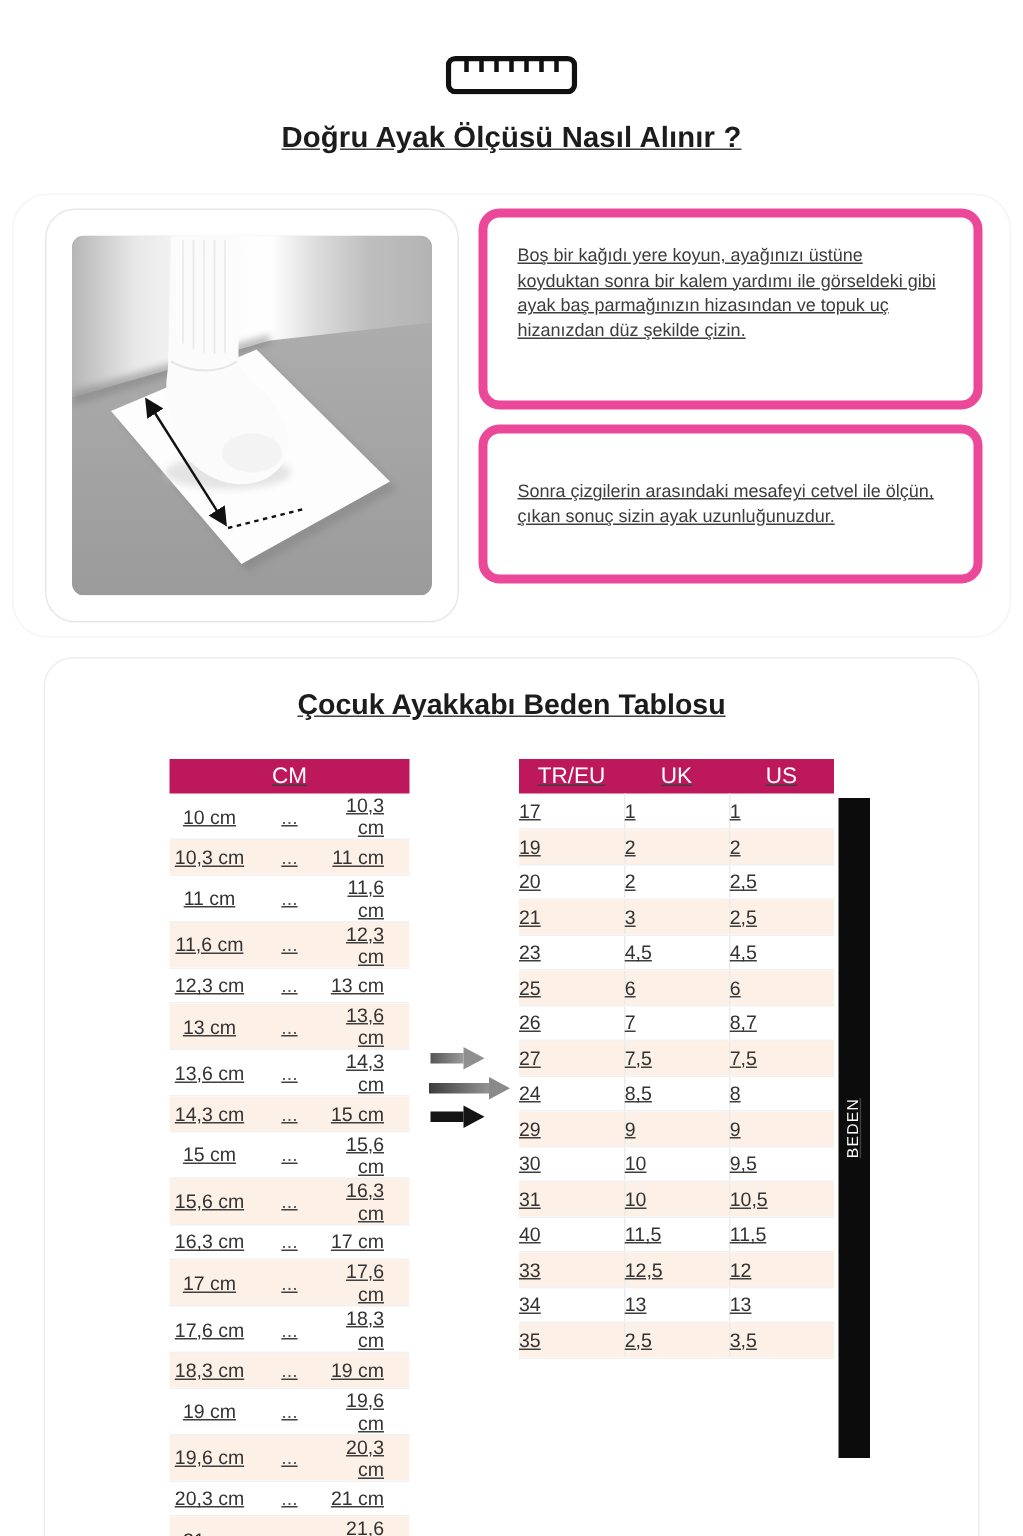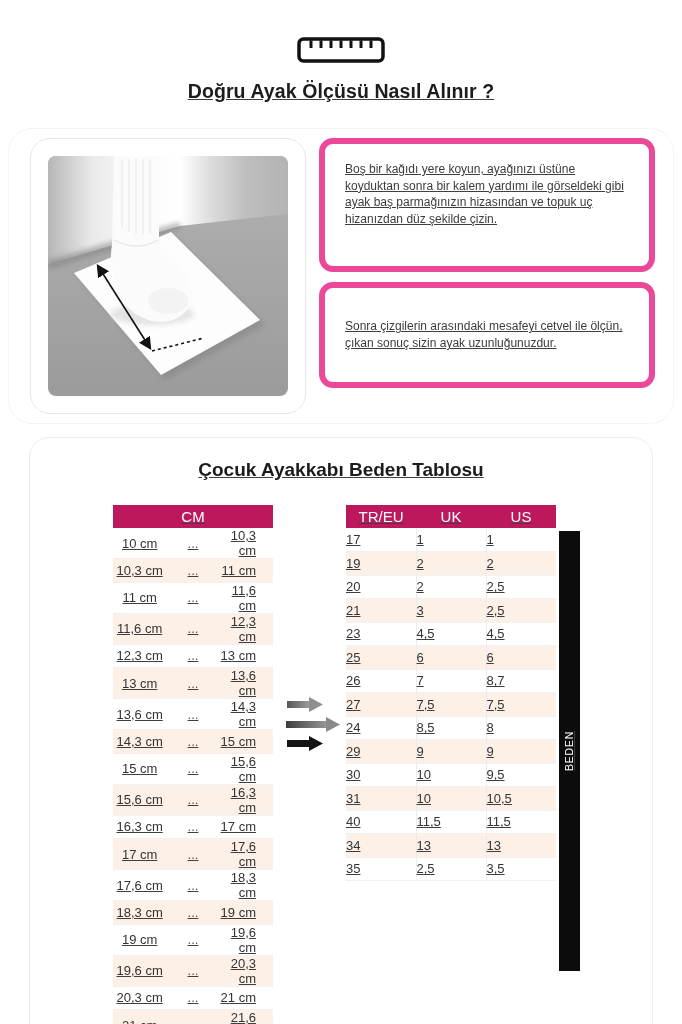--- a/index.html
+++ b/index.html
@@ -330,20 +330,25 @@
               <td>31</td>
               <td>10</td>
               <td>10,5</td>
             </tr>
             <tr>
               <td>40</td>
               <td>11,5</td>
               <td>11,5</td>
             </tr>
             <tr>
+              <td>33</td>
+              <td>12,5</td>
+              <td>12</td>
+            </tr>
+            <tr>
               <td>34</td>
               <td>13</td>
               <td>13</td>
             </tr>
             <tr>
               <td>35</td>
               <td>2,5</td>
               <td>3,5</td>
             </tr>
           </tbody>

